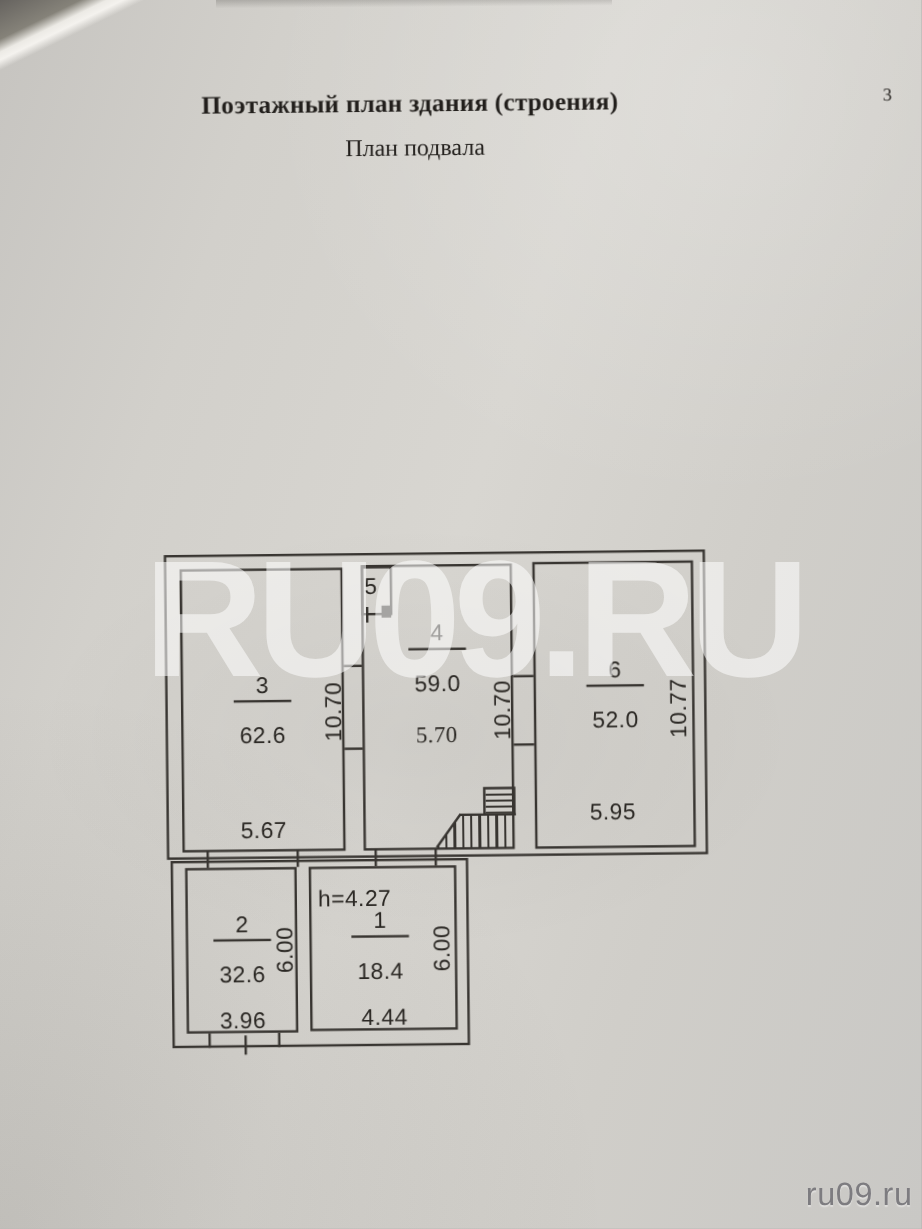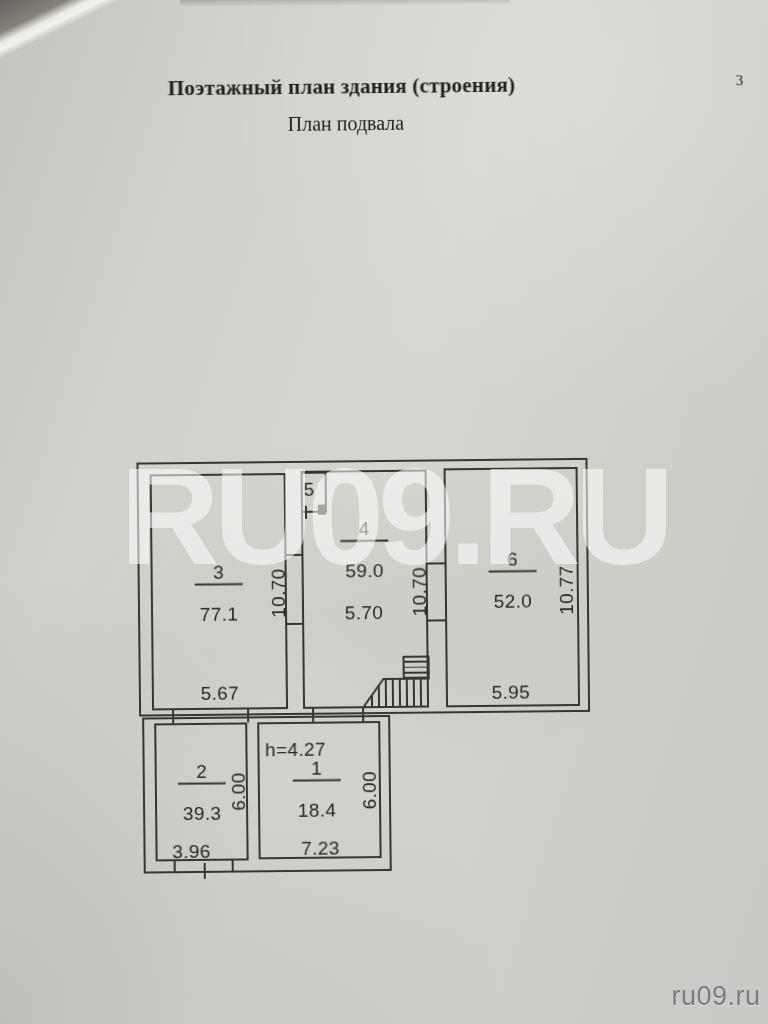--- a/index.html
+++ b/index.html
@@ -97,45 +97,45 @@
       <div class="tie-v" style="left:168px;top:47px;height:13px;"></div>
       <div class="jamb" style="left:181px;top:46px;width:8px;height:10px;"></div>
 
       <div class="stair-upper"></div>
       <div class="stair-top-line"></div>
       <div class="stair-lower"></div>
       <div class="stair-diagonal"></div>
 
       <div class="fraction" style="left:81px;top:134px;">
         <span class="num">3</span>
-        <span class="area">77.1</span>
+        <span class="area">62.6</span>
       </div>
       <div class="fraction" style="left:227px;top:92px;">
         <span class="num">4</span>
         <span class="area">59.0</span>
       </div>
       <div class="fraction" style="left:375px;top:124px;">
         <span class="num">6</span>
         <span class="area">52.0</span>
       </div>
       <div class="fraction" style="left:62px;top:333px;">
         <span class="num">2</span>
-        <span class="area">39.3</span>
+        <span class="area">32.6</span>
       </div>
       <div class="fraction" style="left:177px;top:331px;">
         <span class="num">1</span>
         <span class="area">18.4</span>
       </div>
       <div class="roomnum" style="left:172px;top:31px;">5</div>
 
       <div class="dim" style="left:81px;top:234px;">5.67</div>
-      <div class="dim" style="left:226px;top:155px;">5.70</div>
-      <div class="dim" style="left:372px;top:236px;">5.95</div>
-      <div class="dim" style="left:51px;top:392px;">3.96</div>
-      <div class="dim" style="left:180px;top:390px;">7.23</div>
+      <div class="dim" style="left:226px;top:155px;font-family:Liberation Serif, serif;">5.70</div>
+      <div class="dim" style="left:372px;top:221px;">5.95</div>
+      <div class="dim" style="left:62px;top:392px;">3.96</div>
+      <div class="dim" style="left:180px;top:390px;">4.44</div>
       <div class="dim" style="left:156px;top:291px;">h=4.27</div>
       <div class="dim vert" style="left:141px;top:134px;">10.70</div>
       <div class="dim vert" style="left:282px;top:134px;">10.70</div>
       <div class="dim vert" style="left:429px;top:134px;">10.77</div>
       <div class="dim vert" style="left:99px;top:332px;">6.00</div>
       <div class="dim vert" style="left:230px;top:332px;">6.00</div>
     </div>
   </div>
 
   <div class="watermark-large">RU09.RU</div>

